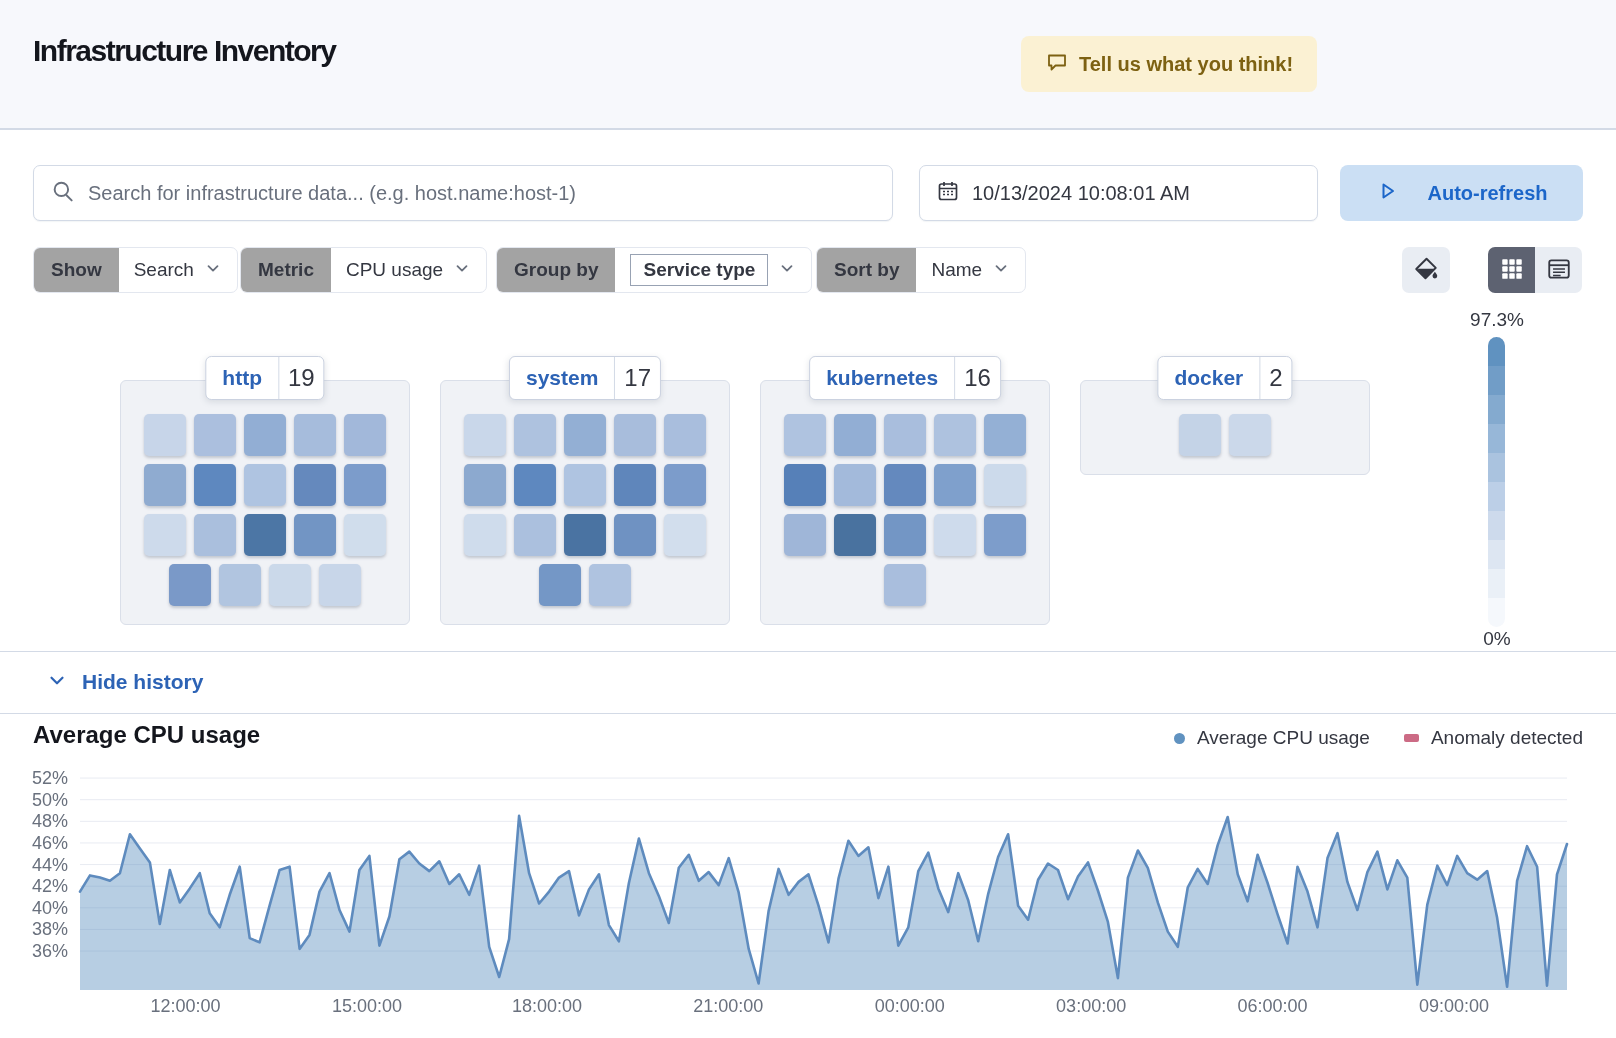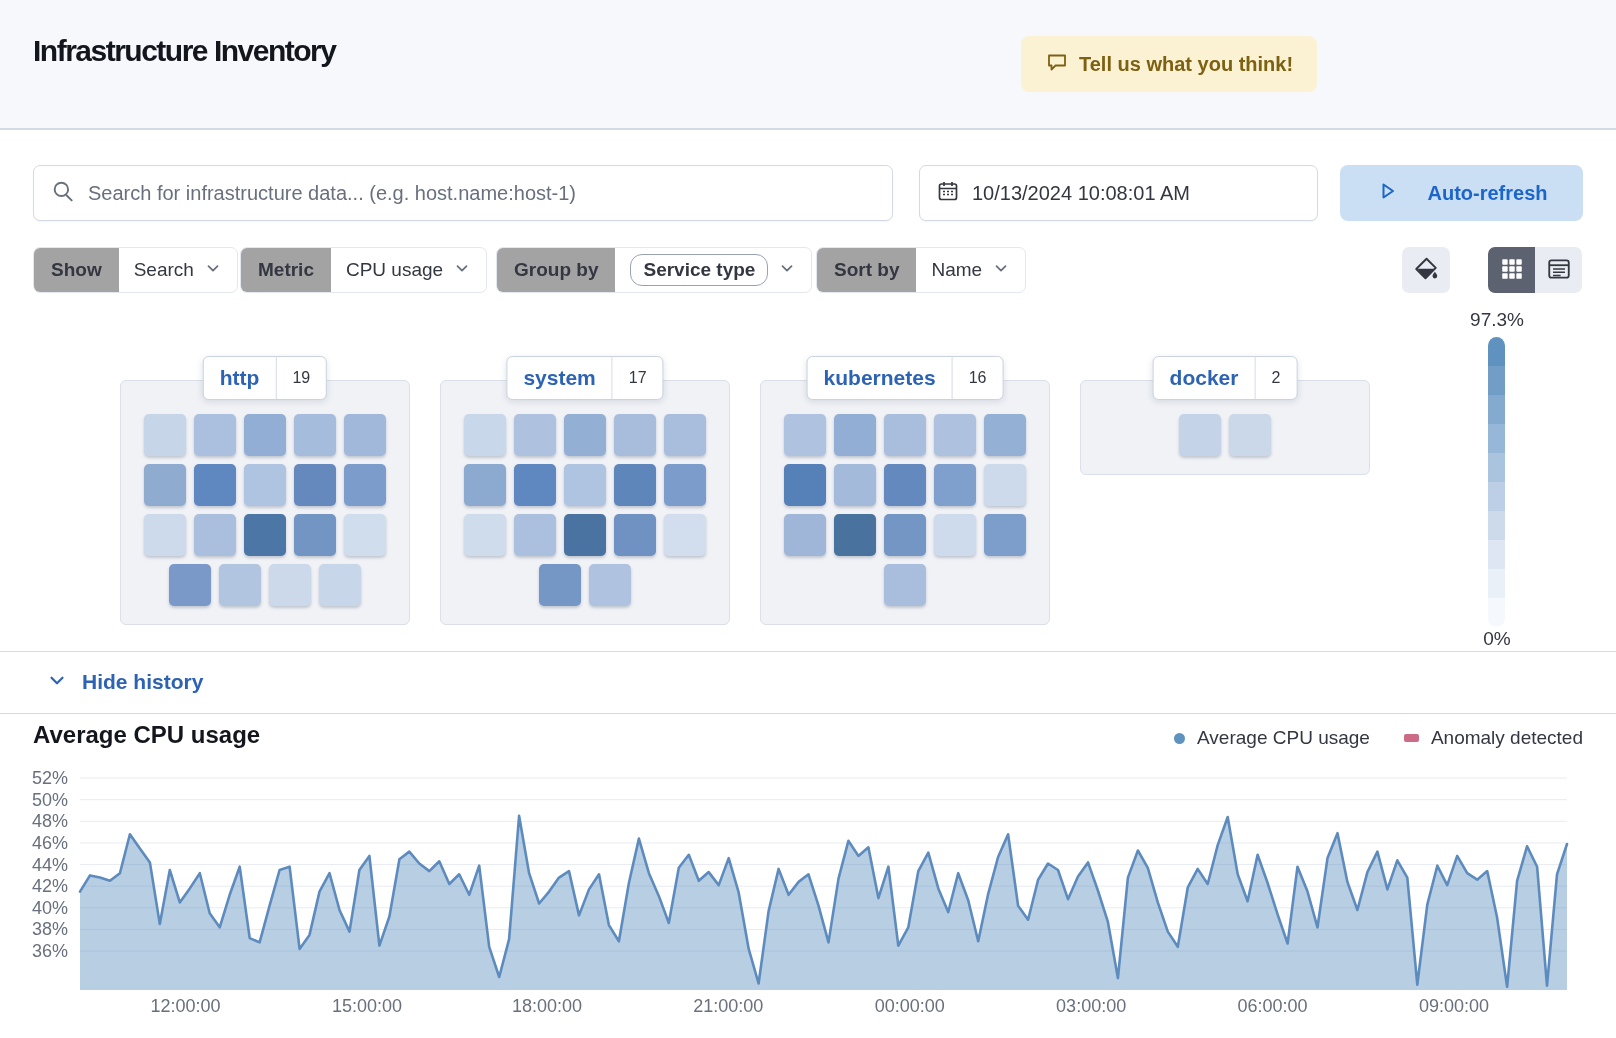--- a/index.html
+++ b/index.html
@@ -36,21 +36,21 @@
     background:#cbdff4; color:#1c66c9; font-size:20px; font-weight:700;gap:28px; }
   
   .filter-ctrl { position:absolute; top:247px; height:46px; display:inline-flex;
     align-items:stretch; border-radius:7px; overflow:visible; cursor:pointer;
     border:1px solid #e3e7ef; background:#fff; }
   .f-label { display:flex; align-items:center; padding:0 17px; background:#a3a3a3;
     font-size:19px; font-weight:700; color:#343741;
     border-radius:6px 0 0 6px; }
   .f-value { display:flex; align-items:center; gap:10px; padding:0 15px;
     font-size:19px; color:#343741; }
-  .f-pill { border:1px solid #98a2b3; border-radius:12px; padding:4px 12px;
+  .f-pill { border:1px solid #98a2b3; border-radius:0; padding:4px 12px;
     font-weight:600; background:#fff; }
   .icon-btn { position:absolute; top:247px; height:46px; border:none; cursor:pointer;
     display:flex; align-items:center; justify-content:center; }
   .paint-btn { left:1402px; width:48px; background:#e9edf3; border-radius:7px; }
   .seg-grid { left:1488px; width:47px; background:#5d6271; border-radius:7px 0 0 7px; }
   .seg-table { left:1535px; width:47px; background:#e9edf3; border-radius:0 7px 7px 0; }
   
   .sev-max { position:absolute; left:1455px; top:309px; width:84px; text-align:center;
     font-size:19px; color:#343741; }
   .sev-bar { position:absolute; left:1488px; top:337px; width:17px; height:290px;
@@ -60,21 +60,21 @@
     font-size:19px; color:#343741; }
   
   .waffle-card { position:absolute; background:#f0f2f6; border:1px solid #dadfe9;
     border-radius:6px; }
   .waffle-badge { position:absolute; height:44px; background:#fff;
     border:1px solid #cbd2e0; border-radius:6px; display:inline-flex; align-items:center;
     box-shadow:0 2px 6px rgba(100,110,130,0.18); transform:translateX(-50%); }
   .waffle-badge .g-name { padding:0 16px; font-size:21px; font-weight:700;
     color:#2d63b5; cursor:pointer; }
   .waffle-badge .g-sep { width:1px; height:100%; background:#d3dae6; }
-  .waffle-badge .g-count { padding:0 16px; font-size:16px; color:#343741; }
+  .waffle-badge .g-count { padding:0 9px; font-size:24px; color:#343741; }
   .cell-row { position:absolute; left:0; width:100%; display:flex;
     justify-content:center; gap:8px; }
   .cell { width:42px; height:42px; border-radius:5px; cursor:pointer;
     box-shadow:0 2px 3px rgba(80,90,110,0.28); }
   
   .divider { position:absolute; left:0; width:1616px; height:1px; background:#d3dae6; }
   .hide-history { position:absolute; left:46px; top:651px; height:62px;
     display:flex; align-items:center; gap:14px; cursor:pointer;
     font-size:21px; font-weight:600; color:#2d63b5; background:none; border:none;
     font-family:inherit; }

